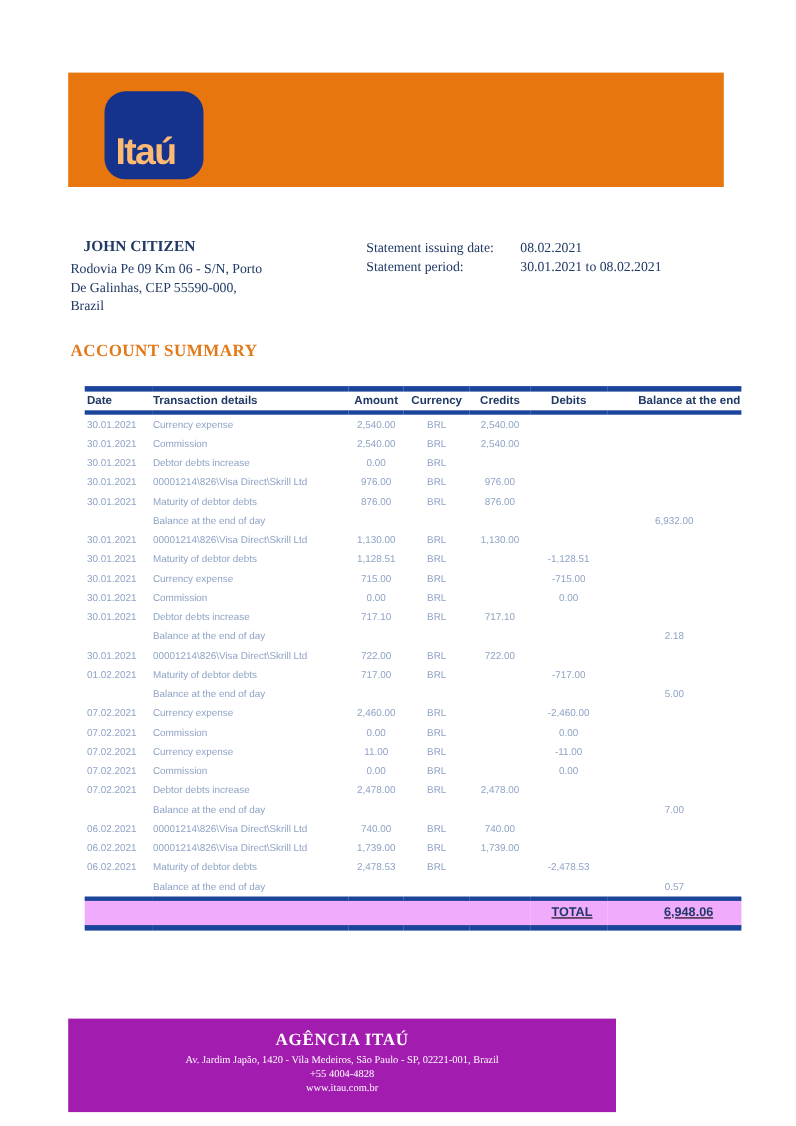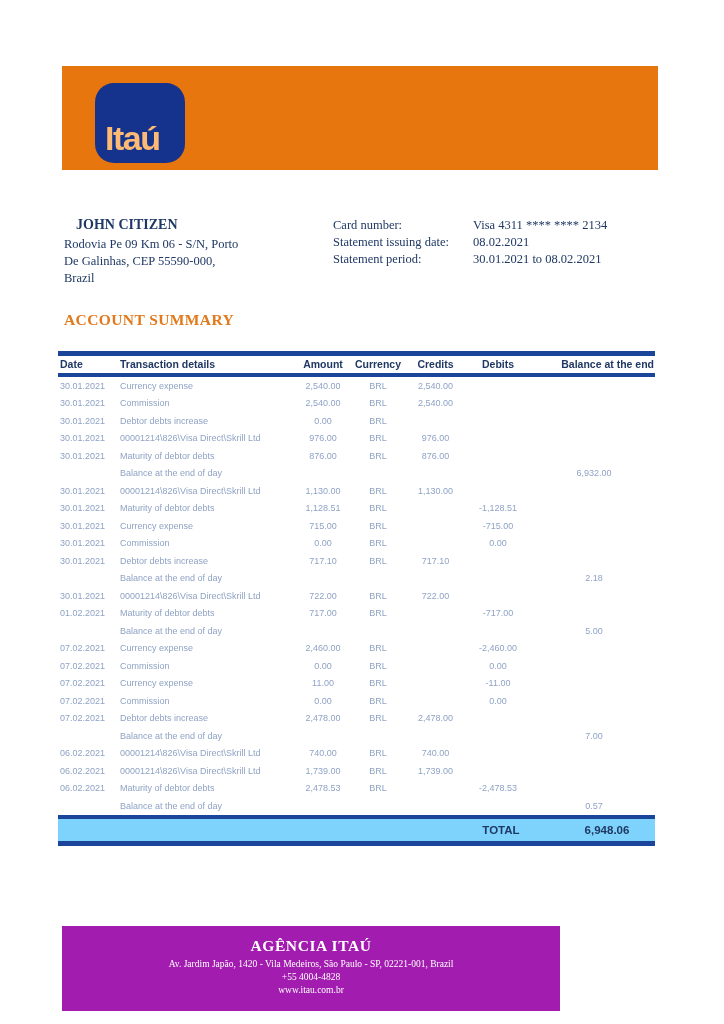--- a/index.html
+++ b/index.html
@@ -45,21 +45,21 @@
 
   
   .summary-title {
     position:absolute; left:64px; top:311px;
     color:#E2791B; font-weight:bold; font-size:15.5px;
     letter-spacing:0.4px;
   }
 
   
   .stmt-table {
-    position:absolute; left:58px; top:351px;
+    position:absolute; left:77px; top:351px;
     width:597px;
     border-collapse:collapse;
     table-layout:fixed;
     font-family:"Liberation Sans", sans-serif;
   }
   .stmt-table thead tr {
     border-top:5px solid #1B449B;
     border-bottom:4px solid #1B449B;
   }
   .stmt-table th {
@@ -71,23 +71,24 @@
     color:#8FA3C5; font-size:9px;
     height:17.5px; padding:0;
     white-space:nowrap; overflow:hidden;
   }
   .c-date   { text-align:left; padding-left:2px !important; }
   .c-details{ text-align:left; }
   .c-amount, .c-currency, .c-credits, .c-debits, .c-balance { text-align:center; }
   thead .c-balance { text-align:right; padding-right:1px; }
 
   .stmt-table tfoot tr {
-    background:#7dd3fc;
+    background:#f0abfc;
     border-top:4px solid #1B449B;
     border-bottom:5px solid #1B449B;
+    text-decoration:underline;
   }
   .stmt-table tfoot td {
     height:22px; color:#1F3864; font-weight:bold; font-size:11.5px;
     padding:0;
   }
   .total-label { text-align:center; padding-left:6px !important; }
   .total-value { text-align:center; padding-left:26px !important; }
 
   
   .footer {
@@ -110,24 +111,20 @@
 </div>
 
 <div class="customer">
   <div class="customer-name">JOHN CITIZEN</div>
   <div class="customer-line">Rodovia Pe 09 Km 06 - S/N, Porto</div>
   <div class="customer-line">De Galinhas, CEP 55590-000,</div>
   <div class="customer-line">Brazil</div>
 </div>
 
 <div class="account-info">
-  <div class="ai-row">
-    <span class="ai-label">Card number:</span>
-    <span class="ai-value">Visa 4311 **** **** 2134</span>
-  </div>
   <div class="ai-row">
     <span class="ai-label">Statement issuing date:</span>
     <span class="ai-value">08.02.2021</span>
   </div>
   <div class="ai-row">
     <span class="ai-label">Statement period:</span>
     <span class="ai-value">30.01.2021 to 08.02.2021</span>
   </div>
 </div>
 

